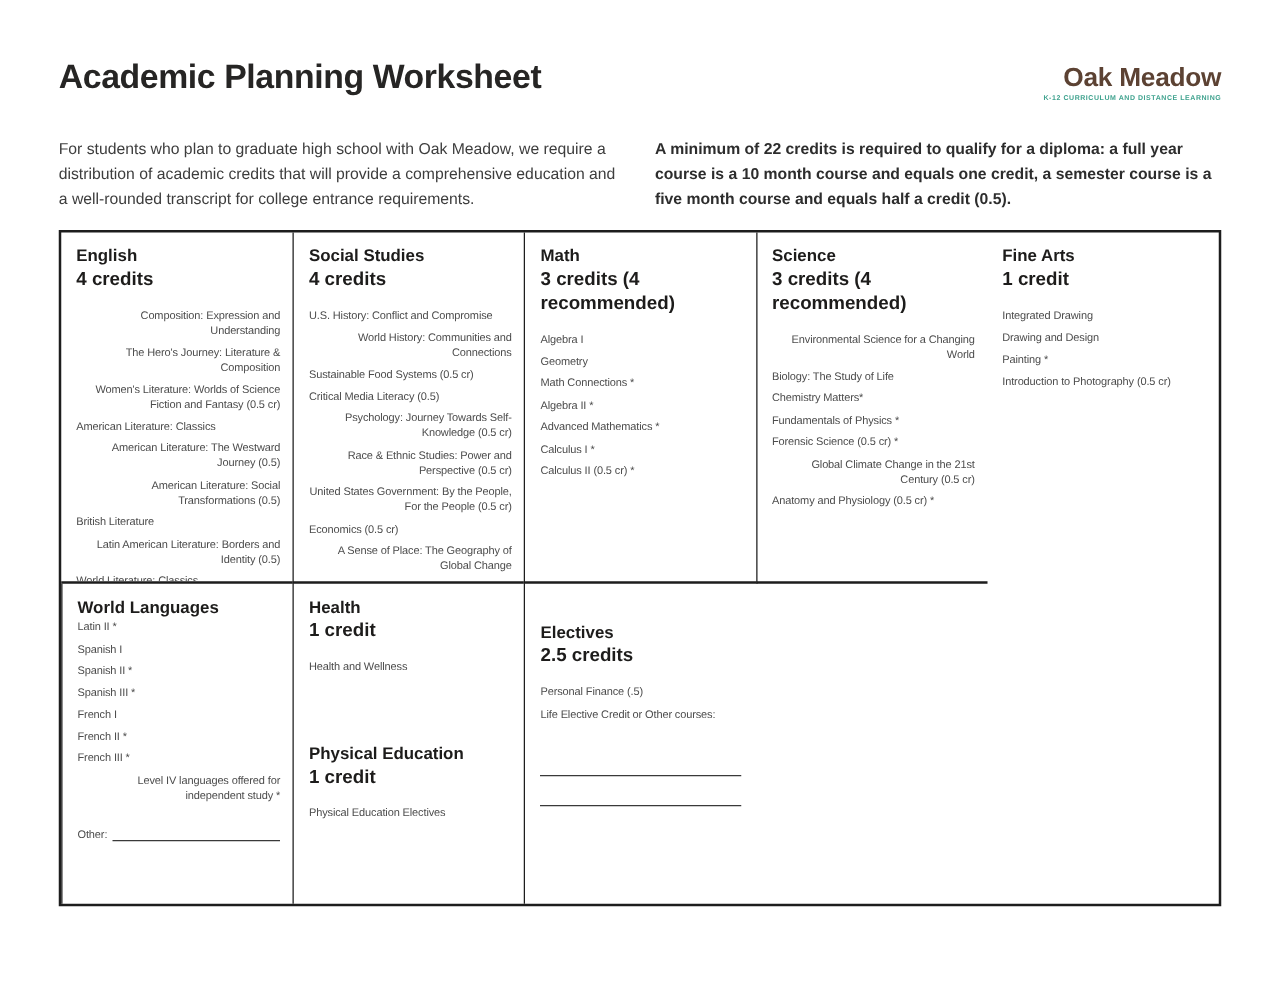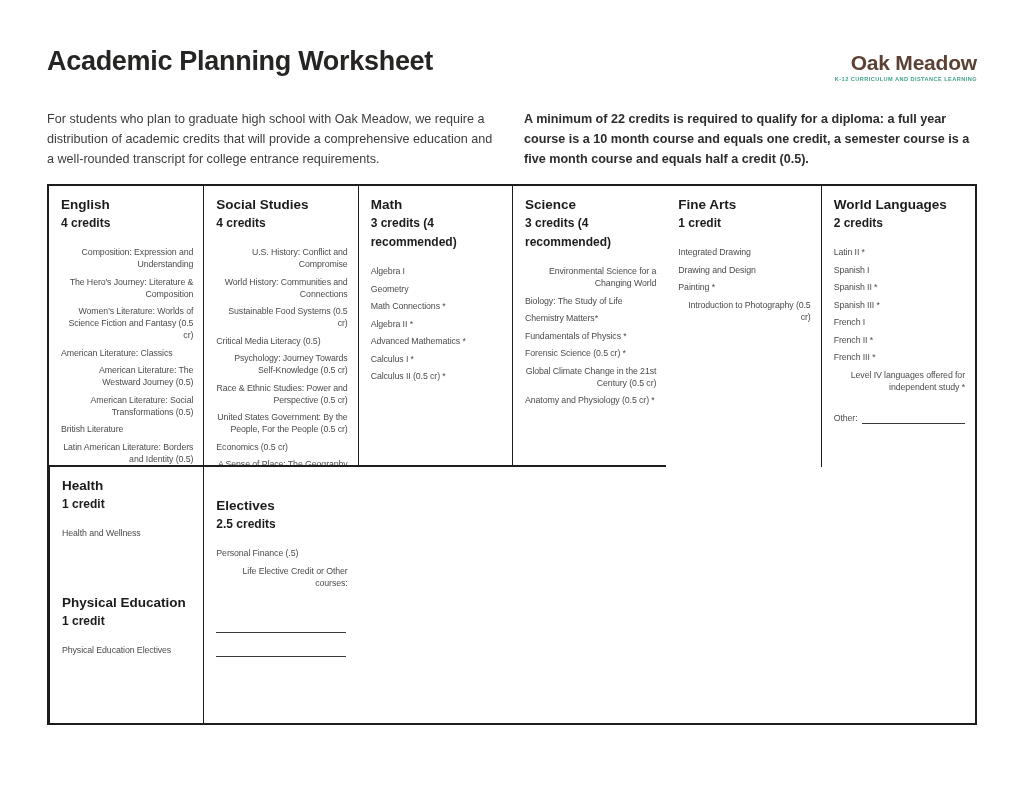--- a/index.html
+++ b/index.html
@@ -14,27 +14,27 @@
   .logo-tagline{font-size:5.6px;font-weight:700;letter-spacing:0.45px;margin-top:2px;}
 
   
   .intro{display:flex;gap:24px;margin-top:27px;}
   .intro p{margin:0;flex:1;font-size:12.6px;line-height:20px;}
   .intro-left{color:#3d3d3d;}
   .intro-right{font-weight:700;color:#2d2d2d;}
   .note{margin:29px 0 0 0;font-size:10.6px;color:#333;}
 
   
-  .course-table{margin-top:15px;display:grid;grid-template-columns:repeat(6,1fr);
+  .course-table{margin-top:15px;display:grid;grid-template-columns:repeat(5,1fr);
     grid-template-rows:281px 256px;border:2px solid #1d1d1d;}
   .cell{border-left:1.5px solid #1d1d1d;padding:9px 10px 6px 12px;box-sizing:border-box;overflow:hidden;}
   .cell.first-col{border-left:none;}
   .cell.row-top{border-bottom:2px solid #1d1d1d;}
   .cell-title{font-size:13.5px;font-weight:800;line-height:19px;color:#1d1c1b;}
-  .cell-credits{font-size:12px;font-weight:800;line-height:19px;color:#1d1c1b;margin-bottom:13px;}
+  .cell-credits{font-size:15px;font-weight:800;line-height:19px;color:#1d1c1b;margin-bottom:13px;}
   .section.follow{margin-top:20px;}
   .course{font-size:8.8px;line-height:12px;margin-bottom:5.5px;color:#4c4c4c;letter-spacing:-0.1px;
     display:flex;align-items:flex-end;text-align:right;}
   .fill-line{flex:1;border-bottom:1.5px solid #3a3a3a;height:10px;margin-left:4px;}
   .course.full{margin-right:2px;}
   .course.full .fill-line{margin-left:0;}
   .spacer{width:100%;}
 </style>
 </head>
 <body>
@@ -193,21 +193,20 @@
             <span>Painting *</span>
           </div>
           <div class="course">
             <span>Introduction to Photography (0.5 cr)</span>
           </div>
         </div>
       </div>
       <div class="cell">
         <div class="section">
           <div class="cell-title">World Languages</div>
-          <div class="cell-credits">2 credits</div>
           <div class="course">
             <span>Latin II *</span>
           </div>
           <div class="course">
             <span>Spanish I</span>
           </div>
           <div class="course">
             <span>Spanish II *</span>
           </div>
           <div class="course">

